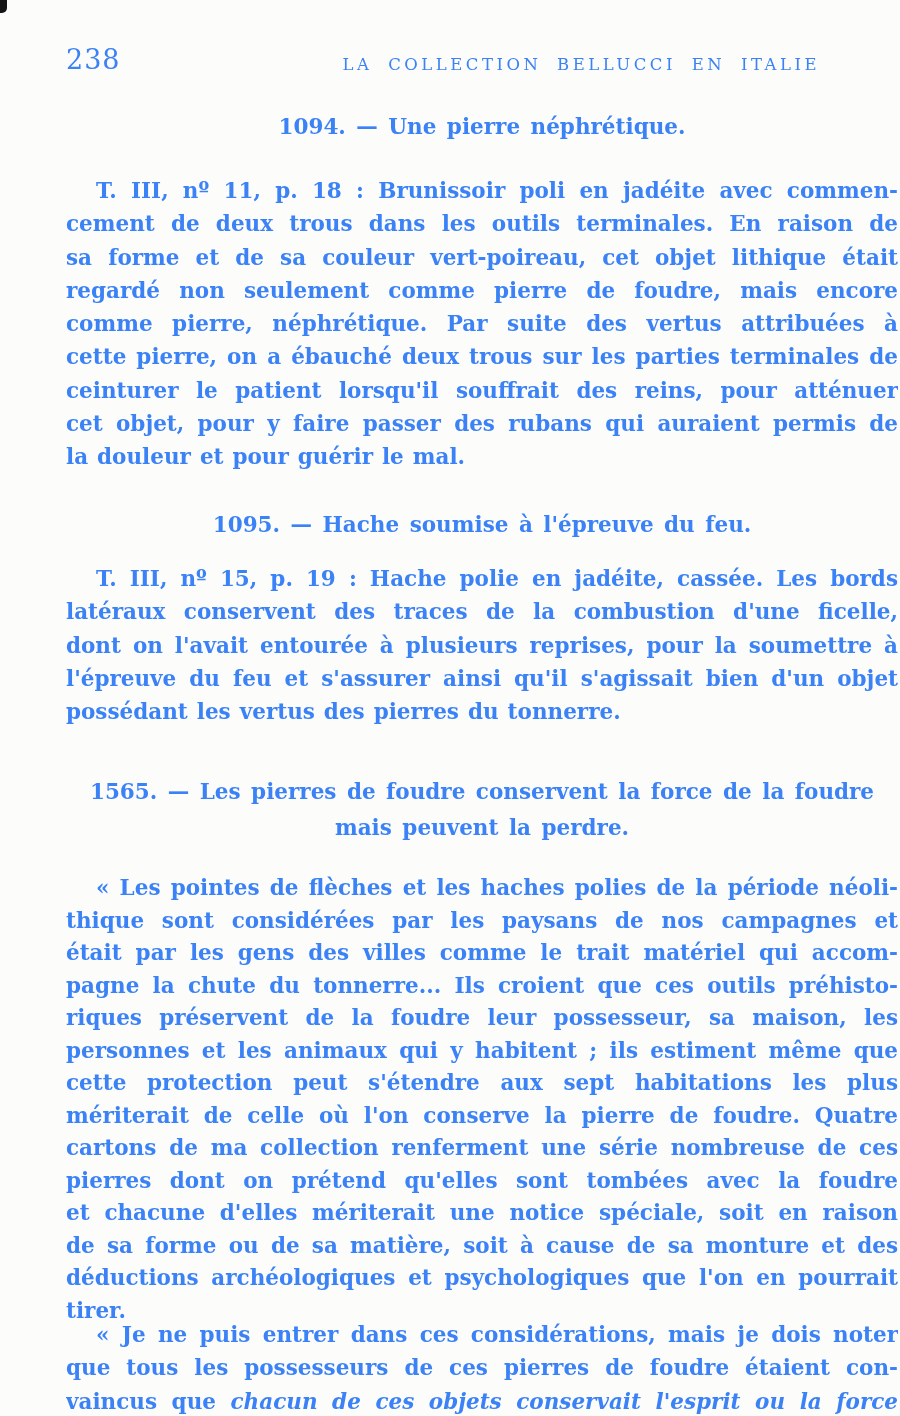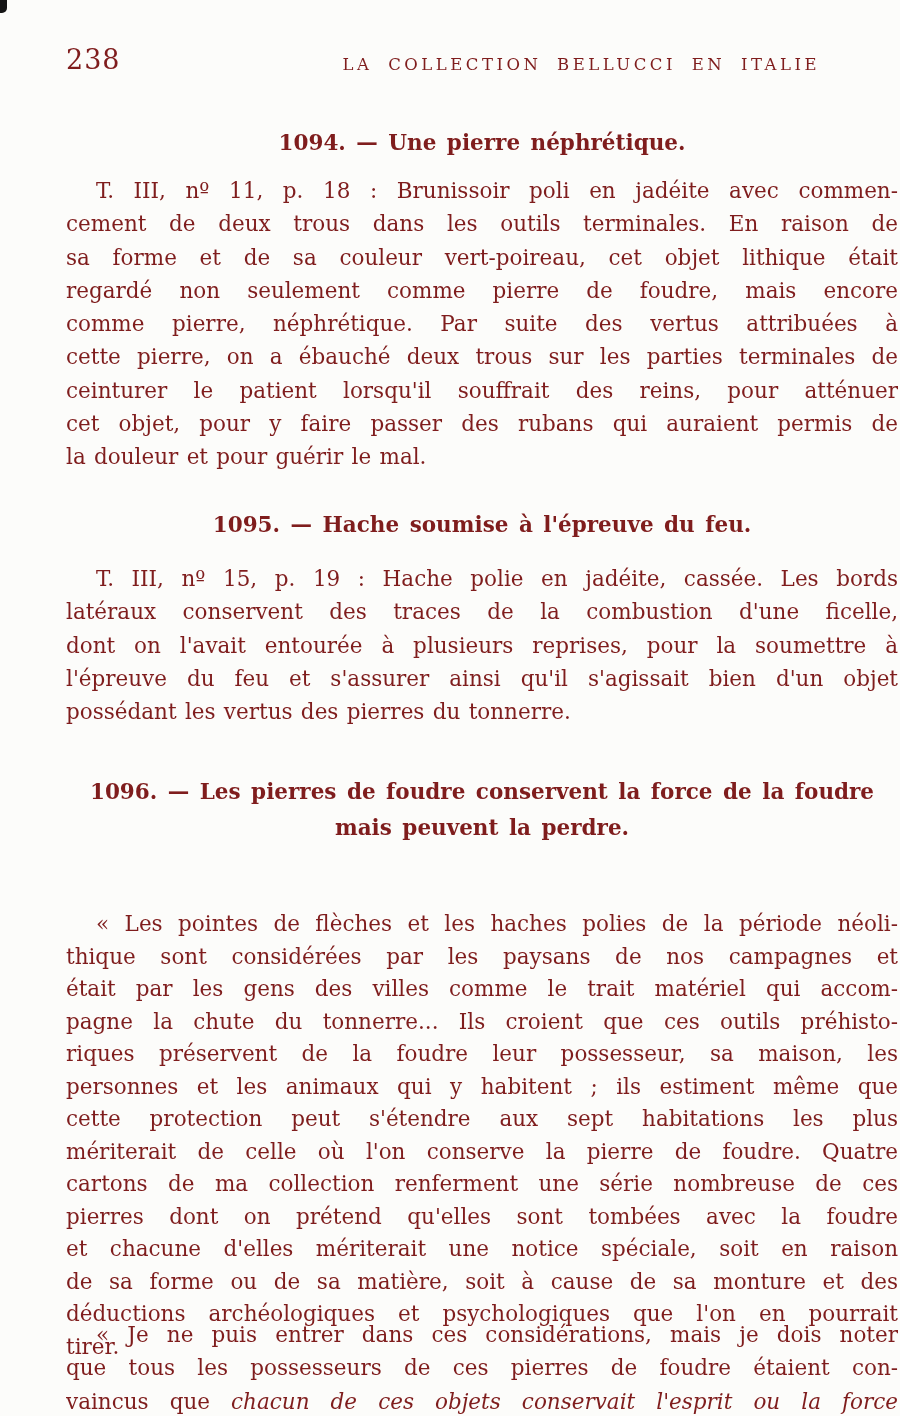--- a/index.html
+++ b/index.html
@@ -8,21 +8,21 @@
     background: #e8e8e6;
   }
   .page {
     position: relative;
     width: 900px;
     height: 1416px;
     margin: 0 auto;
     background: #fcfcfa;
     overflow: hidden;
     font-family: "DejaVu Serif", "Liberation Serif", serif;
-    color: #7f1d1d;
+    color: #3b82f6;
   }
   .scan-artifact {
     position: absolute;
     left: 0;
     top: 0;
     width: 7px;
     height: 13px;
     background: #151515;
     border-bottom-right-radius: 5px;
   }
@@ -62,20 +62,21 @@
     width: 832px;
     font-size: 21.5px;
   }
   .line {
     height: 33.3px;
     line-height: 33.3px;
     text-align: justify;
     text-align-last: justify;
     overflow: hidden;
     word-spacing: 1.5px;
+    font-weight: bold;
   }
   .para.tight .line {
     height: 32.5px;
     line-height: 32.5px;
   }
   .line.first {
     text-indent: 30px;
   }
   .line.endpara {
     text-align-last: left;
@@ -87,21 +88,21 @@
 </head>
 <body>
 
 <div class="page">
 
   <div class="scan-artifact"></div>
 
   <div class="page-number">238</div>
   <div class="running-head">LA COLLECTION BELLUCCI EN ITALIE</div>
 
-  <div class="heading" style="top:130px">1094. — Une pierre néphrétique.</div>
+  <div class="heading" style="top:114px">1094. — Une pierre néphrétique.</div>
 
   <div class="para" style="top:174px">
     <div class="line first">T. III, nº 11, p. 18 : Brunissoir poli en jadéite avec commen-</div>
     <div class="line">cement de deux trous dans les outils terminales. En raison de</div>
     <div class="line">sa forme et de sa couleur vert-poireau, cet objet lithique était</div>
     <div class="line">regardé non seulement comme pierre de foudre, mais encore</div>
     <div class="line">comme pierre, néphrétique. Par suite des vertus attribuées à</div>
     <div class="line">cette pierre, on a ébauché deux trous sur les parties terminales de</div>
     <div class="line">ceinturer le patient lorsqu'il souffrait des reins, pour atténuer</div>
     <div class="line">cet objet, pour y faire passer des rubans qui auraient permis de</div>
@@ -112,25 +113,25 @@
 
   <div class="para" style="top:562px">
     <div class="line first">T. III, nº 15, p. 19 : Hache polie en jadéite, cassée. Les bords</div>
     <div class="line">latéraux conservent des traces de la combustion d'une ficelle,</div>
     <div class="line">dont on l'avait entourée à plusieurs reprises, pour la soumettre à</div>
     <div class="line">l'épreuve du feu et s'assurer ainsi qu'il s'agissait bien d'un objet</div>
     <div class="line endpara">possédant les vertus des pierres du tonnerre.</div>
   </div>
 
   <div class="heading" style="top:774px">
-    <div class="hline">1096. — Les pierres de foudre conservent la force de la foudre</div>
+    <div class="hline">1565. — Les pierres de foudre conservent la force de la foudre</div>
     <div class="hline">mais peuvent la perdre.</div>
   </div>
 
-  <div class="para tight" style="top:908px">
+  <div class="para tight" style="top:872px">
     <div class="line first">« Les pointes de flèches et les haches polies de la période néoli-</div>
     <div class="line">thique sont considérées par les paysans de nos campagnes et</div>
     <div class="line">était par les gens des villes comme le trait matériel qui accom-</div>
     <div class="line">pagne la chute du tonnerre... Ils croient que ces outils préhisto-</div>
     <div class="line">riques préservent de la foudre leur possesseur, sa maison, les</div>
     <div class="line">personnes et les animaux qui y habitent ; ils estiment même que</div>
     <div class="line">cette protection peut s'étendre aux sept habitations les plus</div>
     <div class="line">mériterait de celle où l'on conserve la pierre de foudre. Quatre</div>
     <div class="line">cartons de ma collection renferment une série nombreuse de ces</div>
     <div class="line">pierres dont on prétend qu'elles sont tombées avec la foudre</div>

